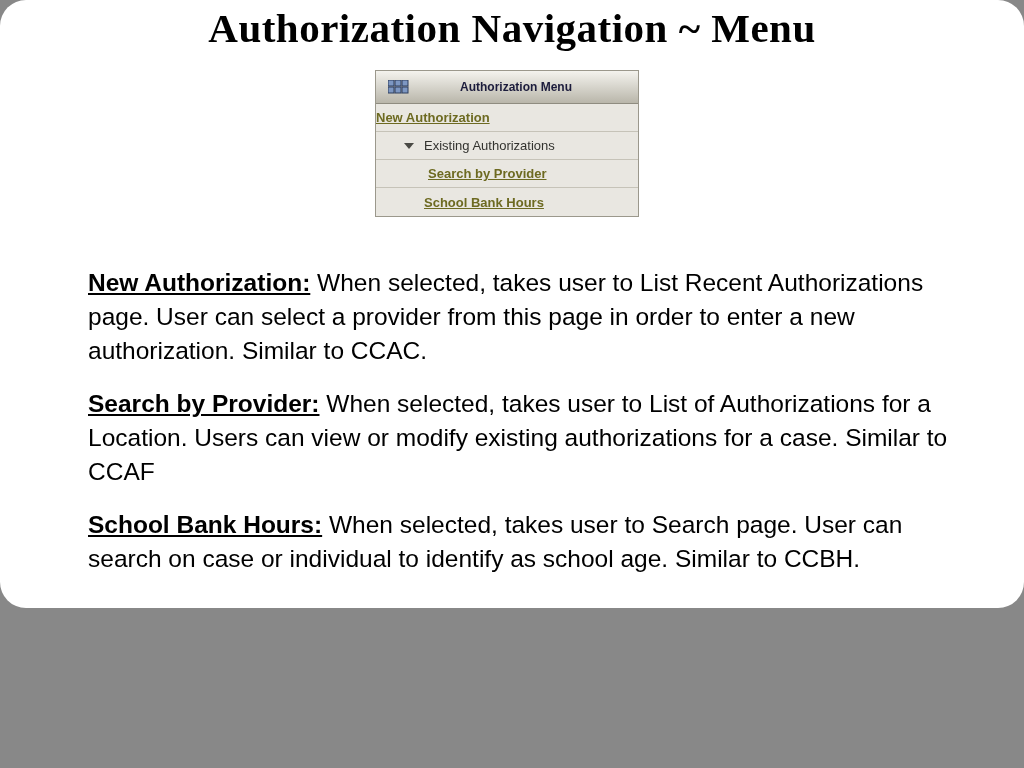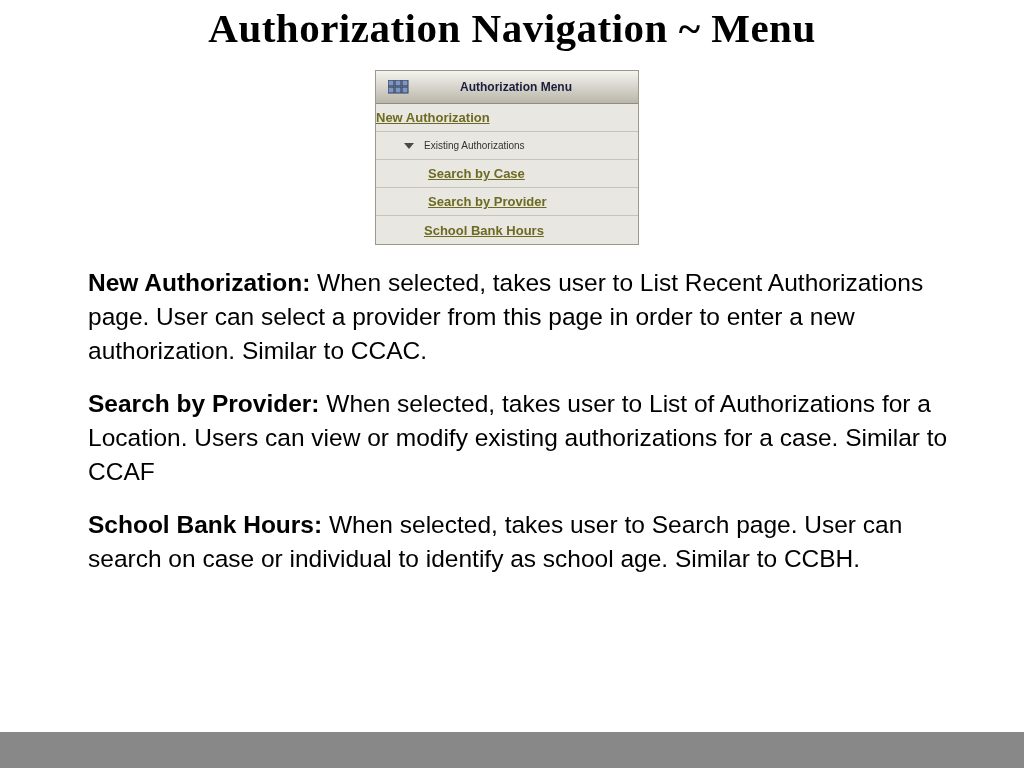--- a/index.html
+++ b/index.html
@@ -3,24 +3,25 @@
 <meta charset="utf-8">
 <style>
   html, body {
     margin: 0;
     padding: 0;
     background: #888;
   }
   .slide {
     position: relative;
     width: 1024px;
-    height: 732px;
+    height: 608px;
     background: #ffffff;
     overflow: hidden;
     font-family: "Liberation Sans", sans-serif;
+    border-radius: 26px;
   }
 
   
   .title {
     position: absolute;
     top: 4px;
     left: 0;
     width: 100%;
     margin: 0;
     text-align: center;
@@ -76,21 +77,21 @@
   }
   .menu-item:last-child { border-bottom: none; margin-left: 48px; }
   .menu-item.indent { padding-left: 52px; }
   .menu-item .menu-link {
     font-size: 13px;
     font-weight: 700;
     color: #6d6a21;
     text-decoration: underline;
   }
   .menu-item .menu-plain {
-    font-size: 10px;
+    font-size: 13px;
     font-weight: 400;
     color: #33332f;
   }
   .menu-item .tri-icon {
     position: absolute;
     left: 28px;
     top: 11px;
     width: 0;
     height: 0;
     border-left: 5px solid transparent;
@@ -107,20 +108,21 @@
     width: 876px;
   }
   .body-text p {
     margin: 0 0 19px 0;
     font-size: 24.5px;
     line-height: 34px;
     color: #000000;
   }
   .body-text .lead {
     font-weight: 700;
+    text-decoration: underline;
   }
 </style>
 </head>
 <body>
 
 <div class="slide">
 
   <h1 class="title">Authorization Navigation ~ Menu</h1>
 
   <div class="menu-panel">
@@ -138,23 +140,20 @@
 
     <div class="menu-item">
       <span class="menu-link">New Authorization</span>
     </div>
 
     <div class="menu-item has-tri">
       <span class="tri-icon"></span>
       <span class="menu-plain">Existing Authorizations</span>
     </div>
 
-    <div class="menu-item indent">
-      <span class="menu-link">Search by Case</span>
-    </div>
 
     <div class="menu-item indent">
       <span class="menu-link">Search by Provider</span>
     </div>
 
     <div class="menu-item">
       <span class="menu-link">School Bank Hours</span>
     </div>
   </div>
 

